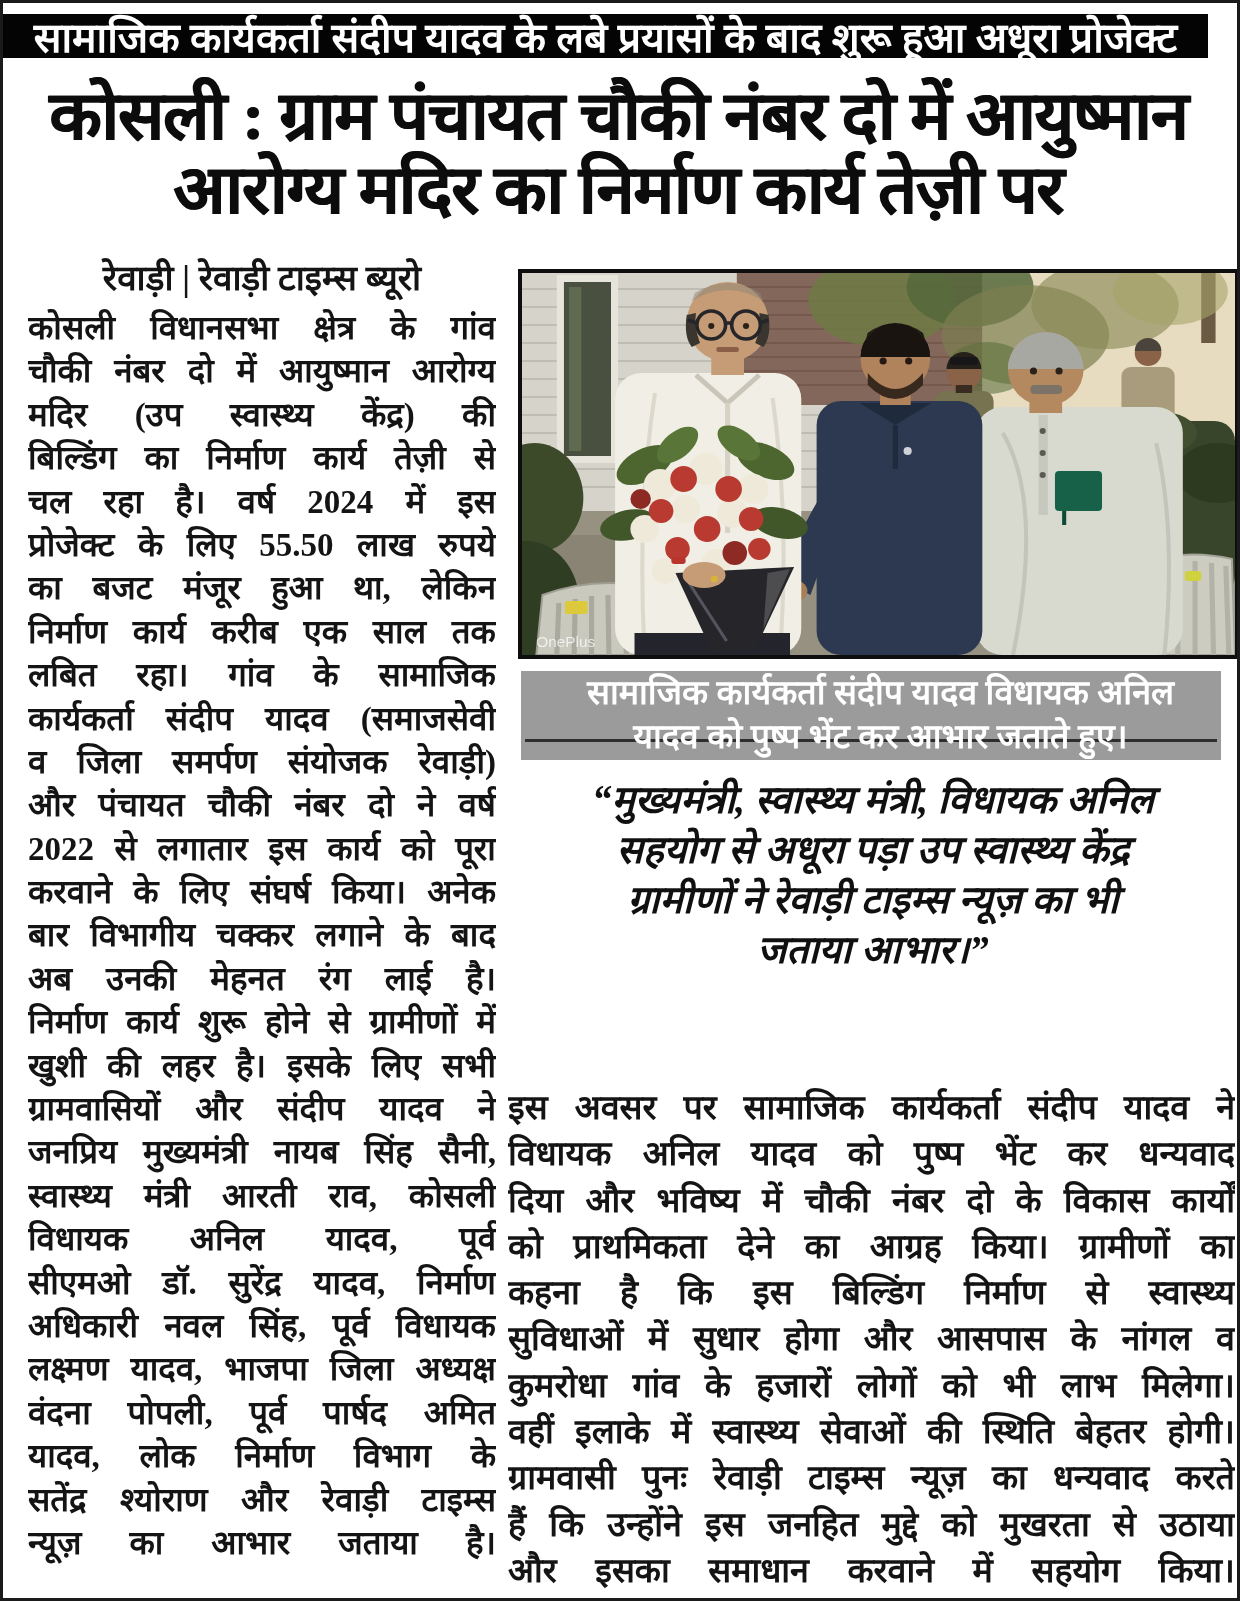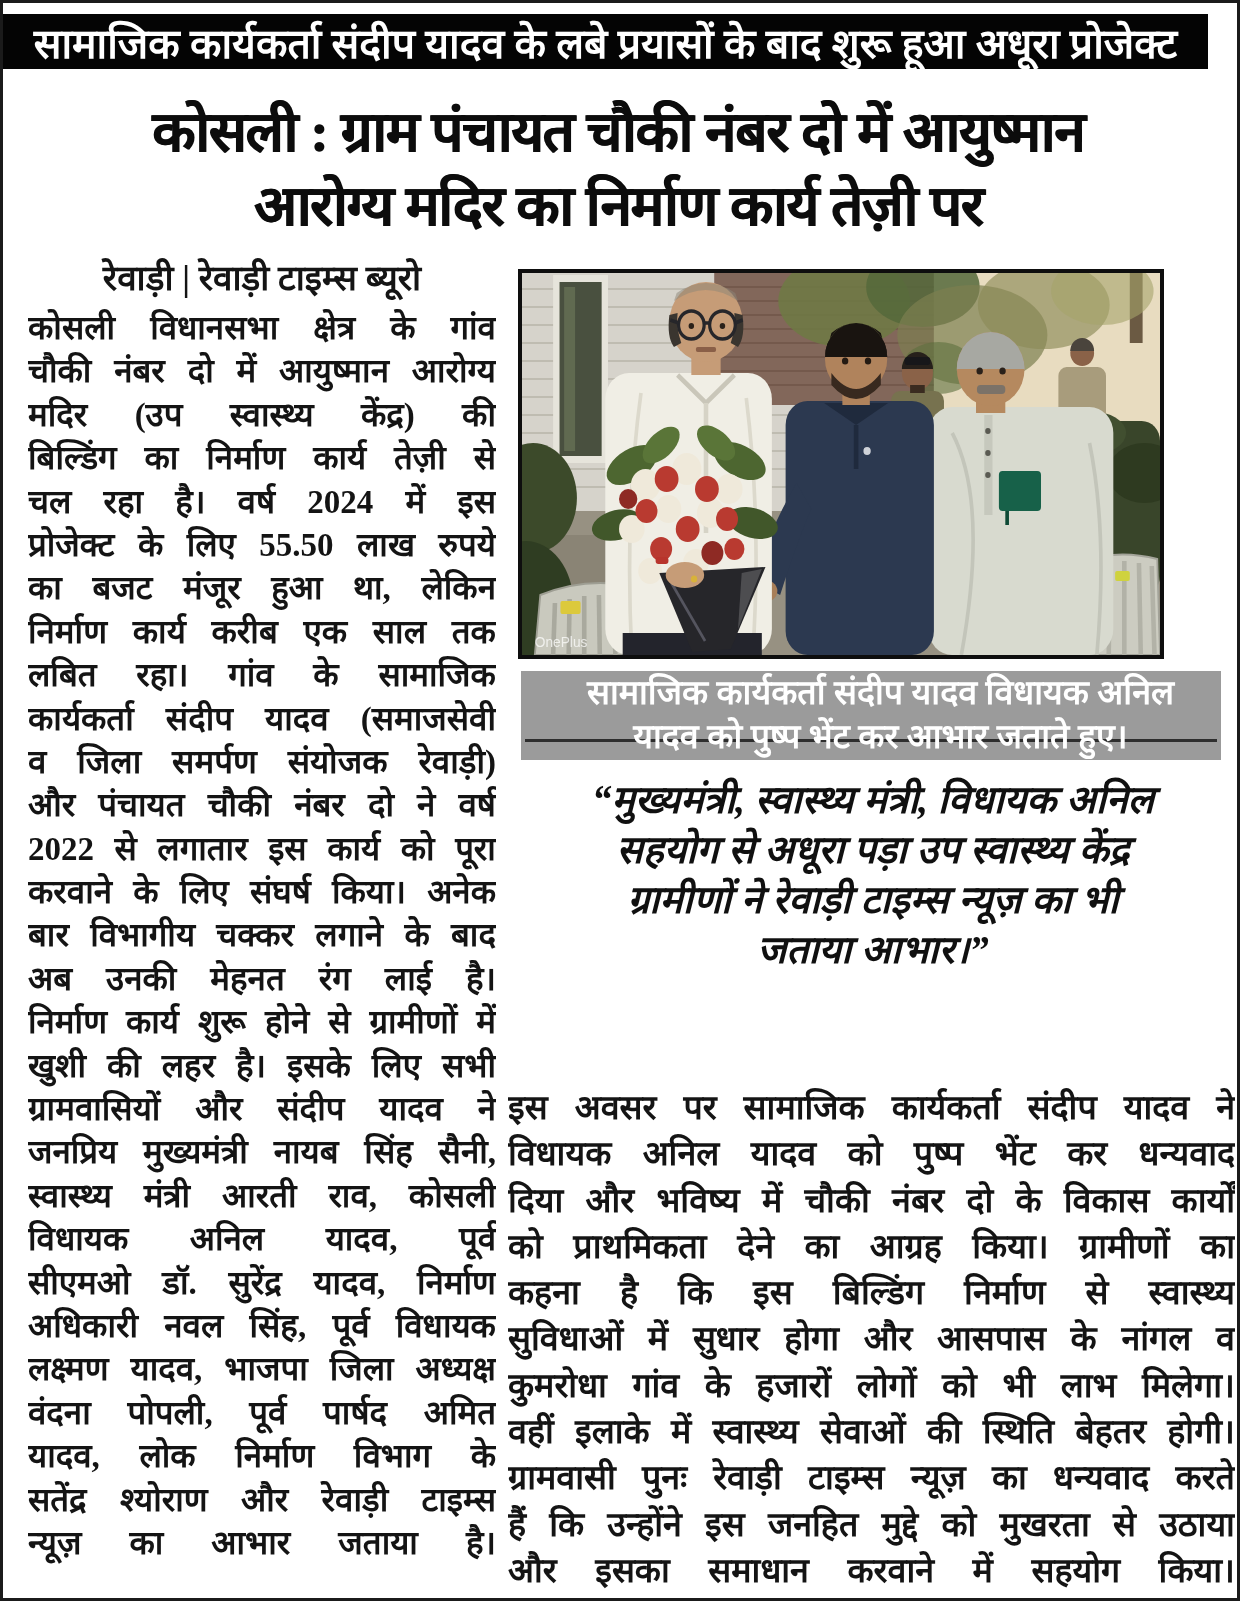--- a/index.html
+++ b/index.html
@@ -3,38 +3,38 @@
 <meta charset="utf-8">
 <style>
   html,body{margin:0;padding:0;background:#e9e9e9;}
   .page{
     position:relative;width:1240px;height:1601px;margin:0 auto;
     background:#ffffff;color:#141414;overflow:hidden;
     border:3px solid #1b1b1b;box-sizing:border-box;
     font-family:"Liberation Serif","DejaVu Serif",serif;
   }
   .banner{
-    position:absolute;top:11px;left:0;width:1205px;height:55px;
+    position:absolute;top:11px;left:0;width:1205px;height:44px;
     background:#040404;color:#ffffff;
     display:flex;align-items:center;justify-content:center;
     font-size:41px;font-weight:700;white-space:nowrap;overflow:hidden;
   }
   .headline{
-    position:absolute;top:92px;left:10px;right:14px;
+    position:absolute;top:76px;left:10px;right:14px;
     text-align:center;font-weight:900;color:#0c0c0c;
-    font-size:56px;line-height:74px;letter-spacing:-1px;
+    font-size:68px;line-height:74px;letter-spacing:-1px;
   }
   .headline .hl{text-shadow:1px 0 0 #0c0c0c;}
   .left-col{position:absolute;left:25px;top:250px;width:468px;}
   .byline{font-size:35px;font-weight:800;text-align:center;line-height:52px;margin-bottom:2px;white-space:nowrap;overflow:hidden;}
   .lline{font-size:33px;line-height:43.4px;font-weight:600;height:43.4px;}
   .rline{font-size:34px;line-height:46.3px;font-weight:600;height:46.3px;}
   .jwords{display:flex;justify-content:space-between;overflow:hidden;align-items:baseline;}
   .photo{
-    position:absolute;left:515px;top:266px;width:646px;height:390px;
+    position:absolute;left:515px;top:266px;width:721px;height:390px;
     border:4px solid #0e0e0e;box-sizing:border-box;background:#d6d3cb;
   }
   .photo svg{display:block;width:100%;height:100%;}
   .caption{
     position:absolute;left:518px;top:668px;width:700px;height:89px;
     background:#9b9b9b;color:#ffffff;text-align:center;
     font-size:34px;font-weight:700;line-height:44px;overflow:hidden;
   }
   .caption-rule{position:absolute;left:4px;right:4px;top:68px;height:3px;background:#2e2e2e;}
   .cap-line{position:relative;z-index:2;white-space:nowrap;overflow:hidden;margin-left:19px;}

